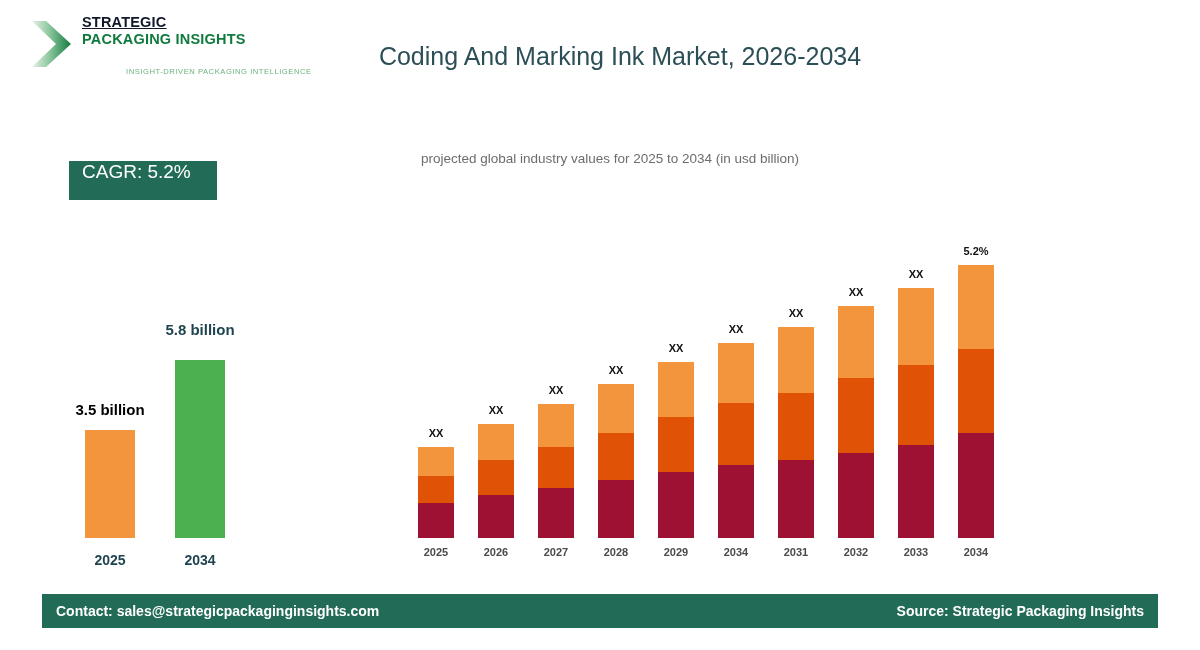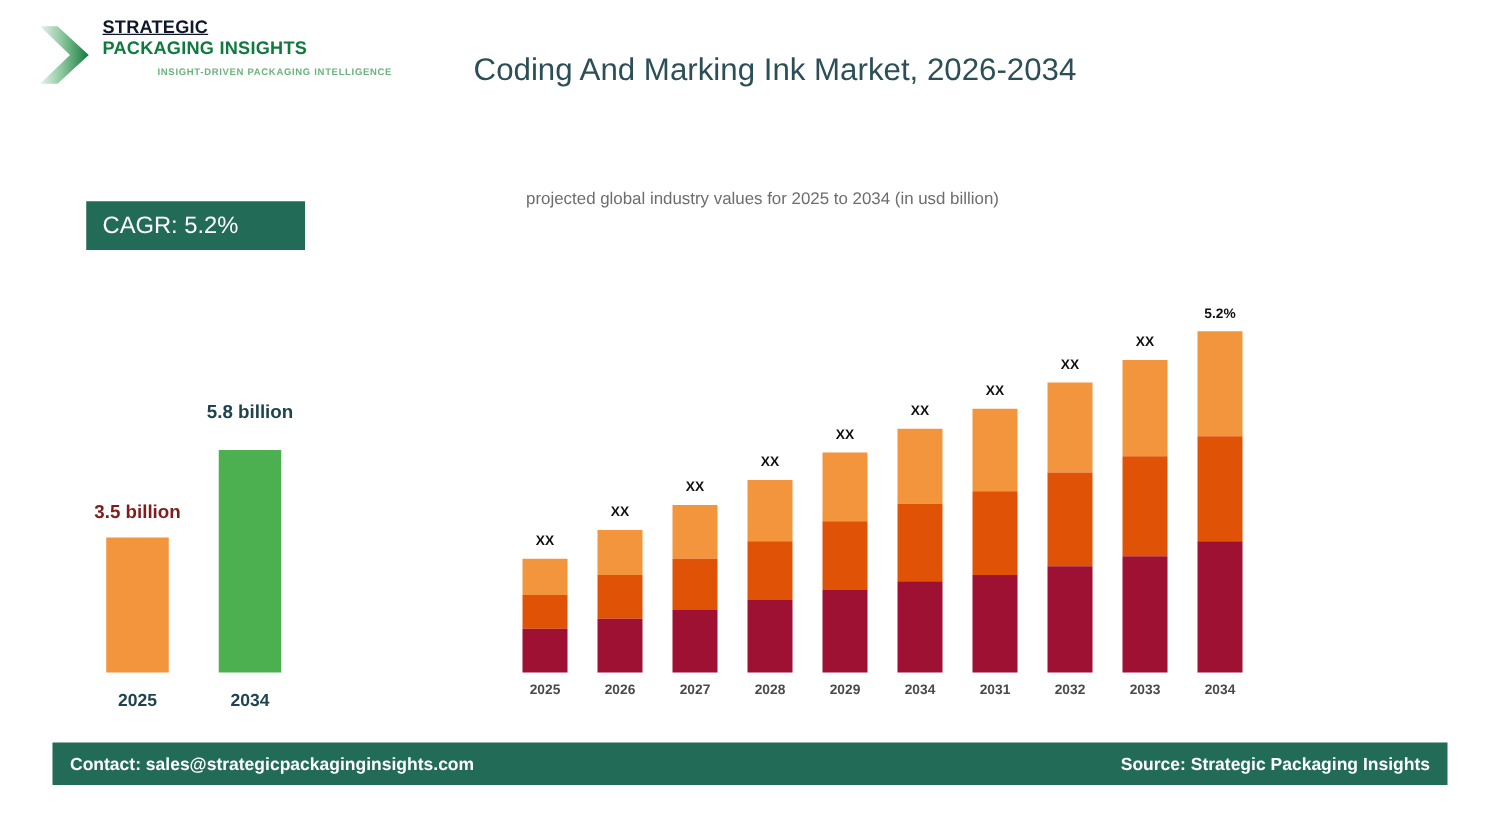--- a/index.html
+++ b/index.html
@@ -13,41 +13,41 @@
 
   
   #logo { position: absolute; left: 30px; top: 14px; width: 220px; height: 62px; }
   #logo-chevron { position: absolute; left: 0; top: 4px; width: 46px; height: 52px; }
   #logo-text { position: absolute; left: 52px; top: 0px; }
   .logo-line1, .logo-line2 {
     font-size: 14.5px; font-weight: bold; letter-spacing: 0.2px;
     color: #0f7a3d; line-height: 17px; white-space: nowrap;
   }
   .logo-tag {
-    margin-top: 5px; font-size: 7.6px; letter-spacing: 0.55px;
-    color: #6cb37e; white-space: nowrap; font-weight: bold; padding-left: 44px;
+    margin-top: 19px; font-size: 7.6px; letter-spacing: 0.55px;
+    color: #6cb37e; white-space: nowrap; font-weight: normal; padding-left: 44px;
   }
 
   
   #page-title {
     position: absolute; left: 300px; top: 42px; width: 640px;
     text-align: center; font-size: 25px; color: #2c4f57;
     font-weight: normal; white-space: nowrap;
   }
   #page-subtitle {
     position: absolute; left: 300px; top: 115px; width: 620px;
     text-align: center; font-size: 13.5px; color: #6d6d6d; white-space: nowrap;
   }
 
   
   #cagr-badge {
     position: absolute; left: 69px; top: 161px;
-    width: 175px; height: 39px;
+    width: 148px; height: 39px;
     background: #226B57; color: #ffffff;
-    font-size: 19px; display: flex; align-items: center; padding-left: 13px;
+    font-size: 19px; display: flex; padding-left: 13px;
   }
 
   
   #left-chart { position: absolute; left: 40px; top: 300px; width: 250px; height: 270px; }
   .lc-bar-wrap { position: absolute; bottom: 32px; }
   .lc-bar { position: absolute; bottom: 0; width: 100%; }
   .lc-value {
     position: absolute; width: 160px; text-align: center;
     font-size: 15px; font-weight: bold; color: #1f4450; white-space: nowrap;
   }
@@ -105,21 +105,21 @@
 <div id="page-subtitle" style="color: rgb(109, 109, 109); margin-top: 36px;">projected global industry values for 2025 to 2034 (in usd billion)</div>
 
 <div id="cagr-badge" style="background: rgb(34, 107, 87); color: rgb(255, 255, 255);">
   <span>CAGR: 5.2%</span>
 </div>
 
 <div id="left-chart">
     <div class="lc-bar-wrap" style="left: 45px; width: 50px; height: 108px;">
       <div class="lc-bar" style="height: 108px; background: rgb(242, 149, 60);"></div>
     </div>
-    <div class="lc-value" style="color: #7f1d1d; left: -10px; bottom: 152px;">3.5 billion</div>
+    <div class="lc-value" style="color: #000000; left: -10px; bottom: 152px;">3.5 billion</div>
     <div class="lc-year" style="color: rgb(31, 68, 80); left: -10px;">2025</div>
     <div class="lc-bar-wrap" style="left: 135px; width: 50px; height: 178px;">
       <div class="lc-bar" style="height: 178px; background: rgb(76, 175, 80);"></div>
     </div>
     <div class="lc-value" style="color: rgb(31, 68, 80); left: 80px; bottom: 232px; text-align: center;">5.8 billion</div>
     <div class="lc-year" style="color: rgb(31, 68, 80); left: 80px;">2034</div>
   </div>
 
 <div id="stacked-chart">
     <div class="sb-col" style="left: 18px; height: 340px;">

